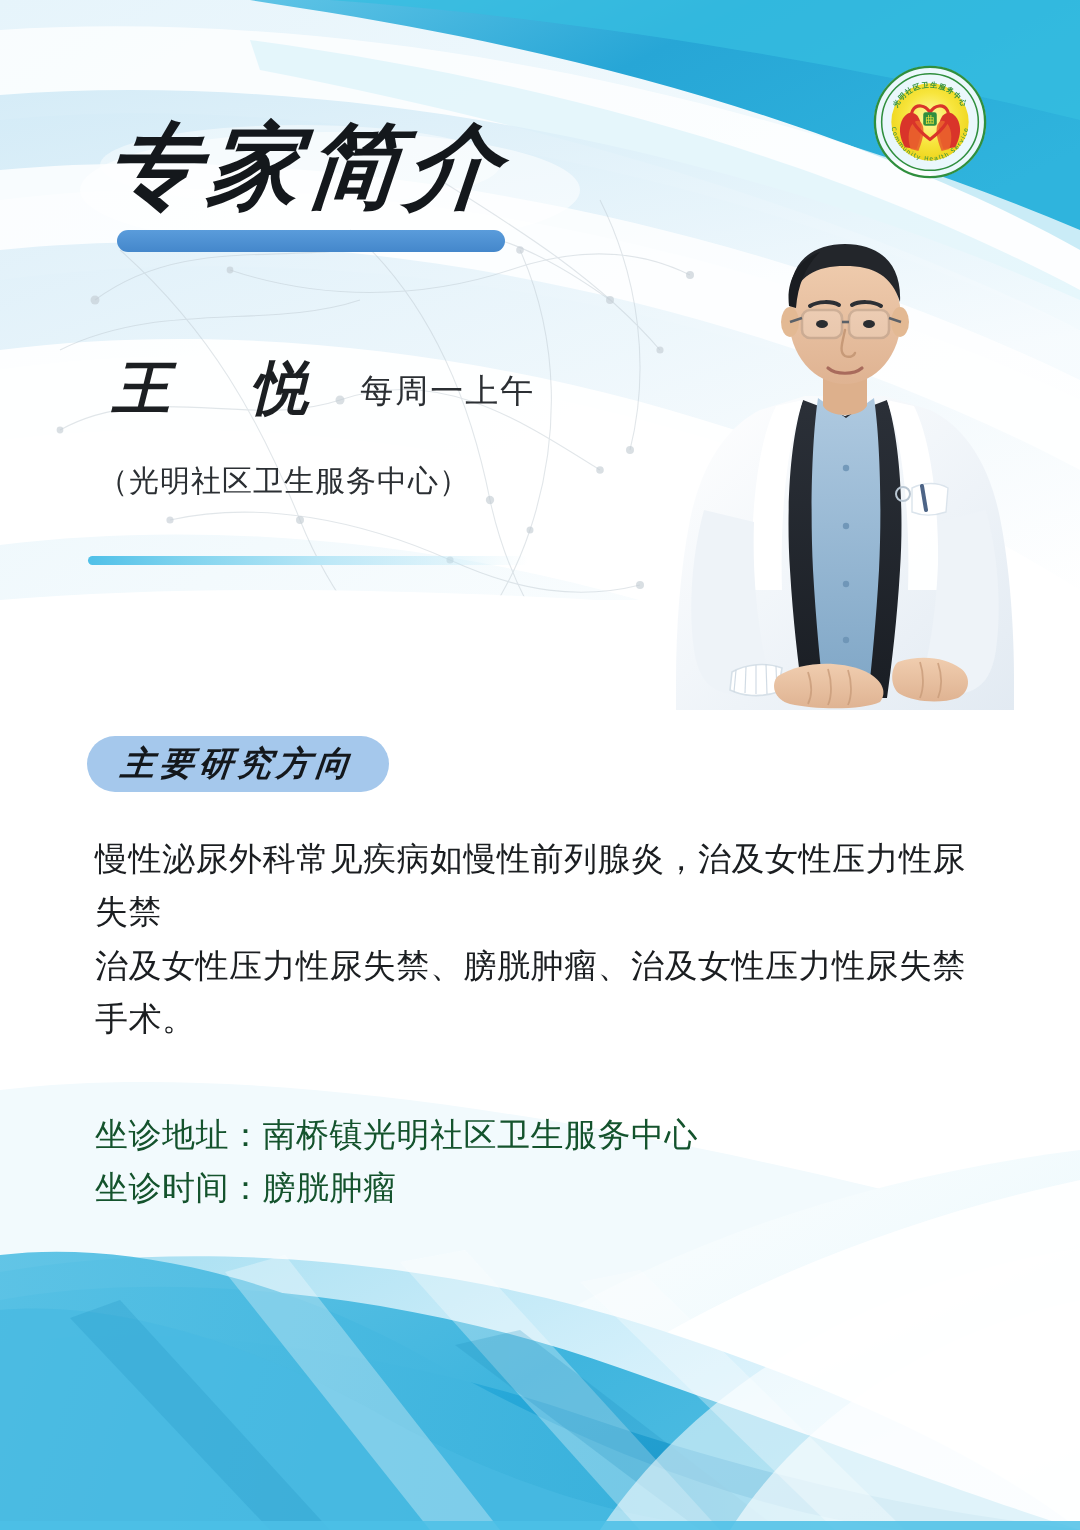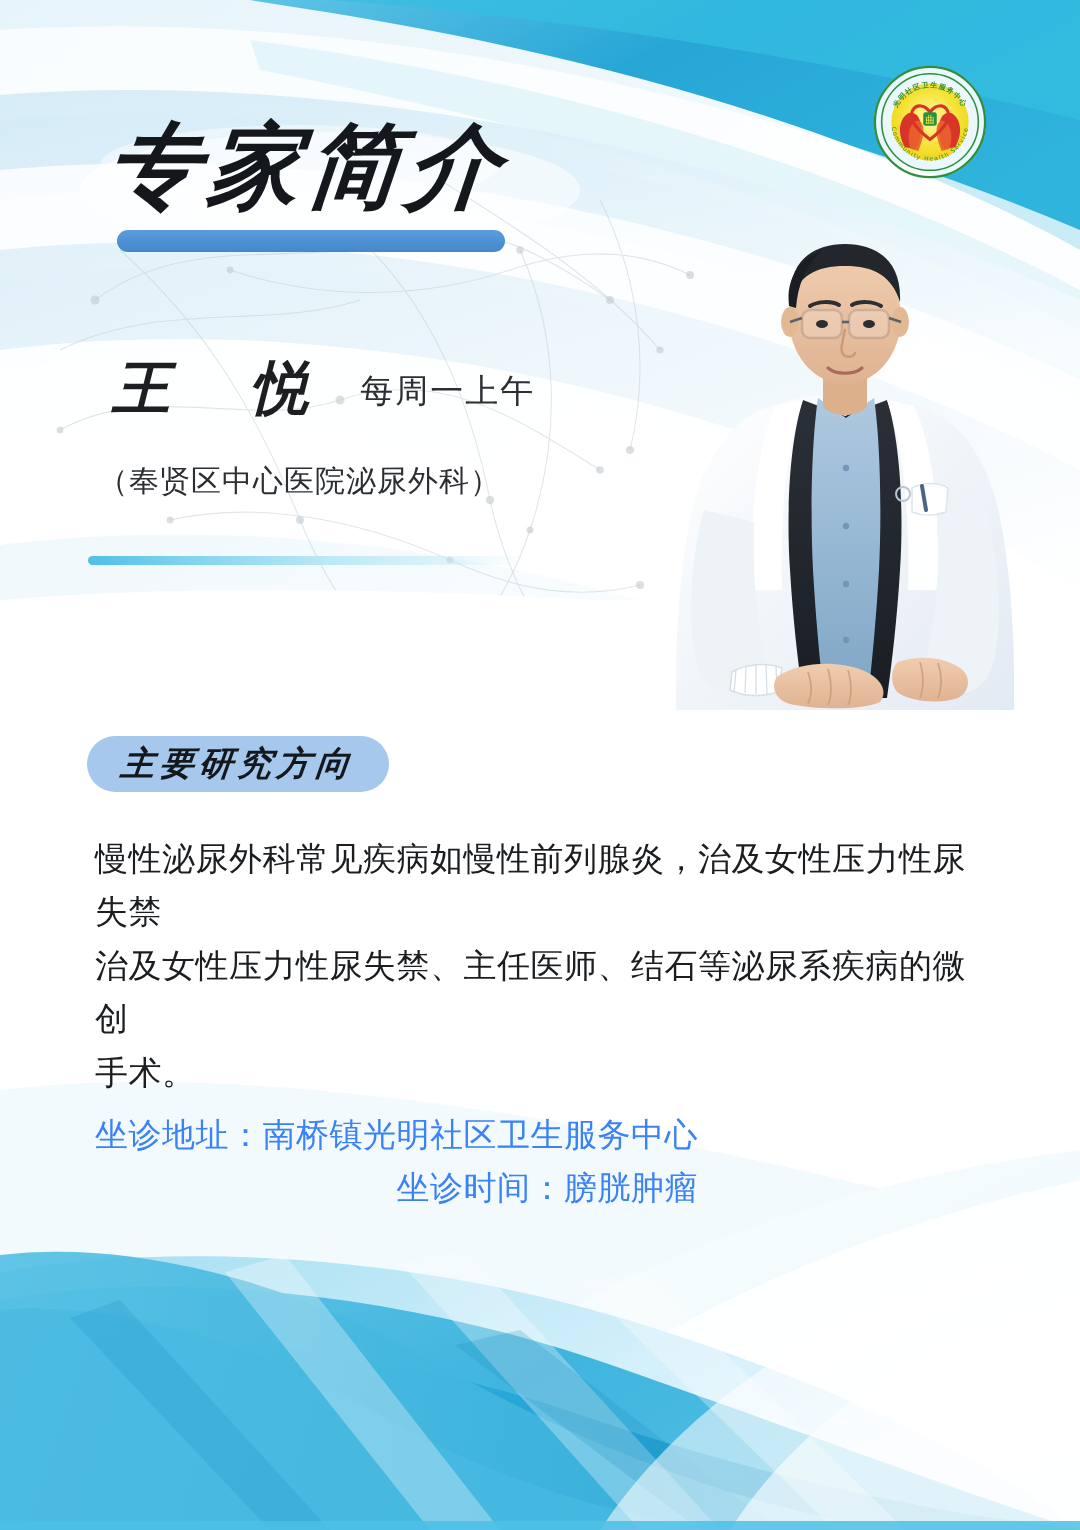--- a/index.html
+++ b/index.html
@@ -172,24 +172,23 @@
   
   .clinic-info {
     position: absolute;
     left: 95px;
     top: 1108px;
     z-index: 30;
   }
   .clinic-line {
     font-size: 33px;
     line-height: 1.62;
-    color: #3b82f6;
+    color: #14532d;
     letter-spacing: 0.5px;
     white-space: nowrap;
-    text-align: right;
   }
 </style>
 </head>
 <body>
 
 <div class="poster">
 
   <div class="bg-layer">
     <svg class="bg-svg" viewBox="0 0 1080 1530" preserveAspectRatio="none">
       <defs>
@@ -371,21 +370,21 @@
 
   <div class="title-block">
     <div class="poster-title">专家简介</div>
   </div>
   <div class="title-bar"></div>
 
   <div class="name-row">
     <span class="doctor-name">王 悦</span>
     <span class="doctor-rank">每周一上午</span>
   </div>
-  <div class="doctor-affiliation">（奉贤区中心医院泌尿外科）</div>
+  <div class="doctor-affiliation">（光明社区卫生服务中心）</div>
   <div class="divider"></div>
 
   <div class="photo-wrap">
     <svg class="photo-svg" viewBox="0 0 410 500">
       <defs>
         <linearGradient id="coatG" x1="0" y1="0" x2="1" y2="1">
           <stop offset="0%" stop-color="#ffffff"></stop>
           <stop offset="45%" stop-color="#f2f6fa"></stop>
           <stop offset="100%" stop-color="#e2eaf2"></stop>
         </linearGradient>
@@ -487,21 +486,21 @@
       <circle cx="263" cy="284" r="7" fill="none" stroke="#b9c6d2" stroke-width="2"></circle>
     </svg>
   </div>
 
   <div class="section-pill">
     <span class="section-pill-text">主要研究方向</span>
   </div>
 
   <div class="body-text">
     <p>慢性泌尿外科常见疾病如慢性前列腺炎，治及女性压力性尿失禁</p>
-    <p>治及女性压力性尿失禁、主任医师、结石等泌尿系疾病的微创</p>
+    <p>治及女性压力性尿失禁、膀胱肿瘤、治及女性压力性尿失禁</p>
     <p>手术。</p>
   </div>
 
   <div class="clinic-info">
     <div class="clinic-line">坐诊地址：南桥镇光明社区卫生服务中心</div>
     <div class="clinic-line">坐诊时间：膀胱肿瘤</div>
   </div>
 
 </div>
 

